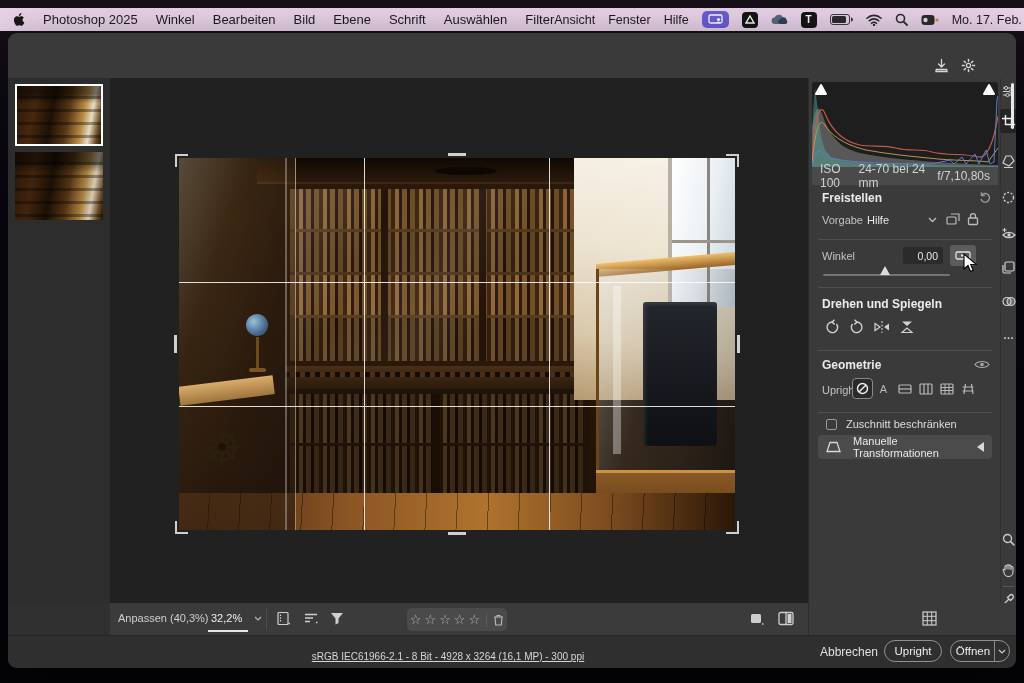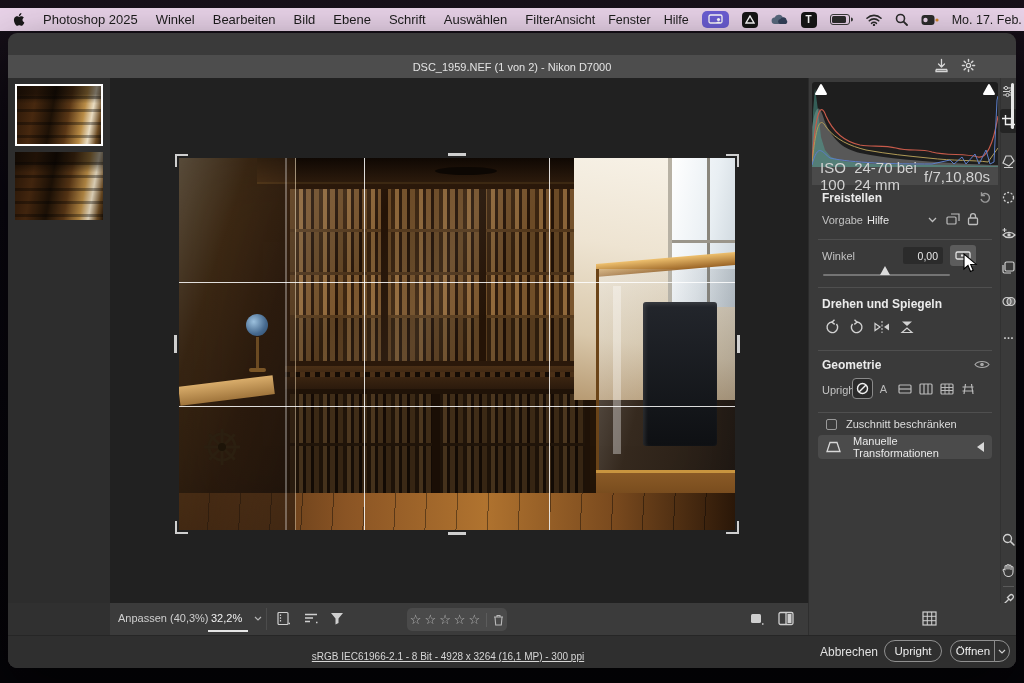--- a/index.html
+++ b/index.html
@@ -34,21 +34,21 @@
   .canvas{position:absolute;left:102px;top:45px;width:698px;height:525px;background:#212121;}
   .panel{position:absolute;left:800px;top:45px;width:192px;height:525px;background:#3a3a3a;border-left:1px solid #2b2b2b;}
   .toolcol{position:absolute;left:992px;top:45px;width:16px;height:557px;background:#3a3a3a;border-left:1px solid #323232;}
   .toolstrip{position:absolute;left:0;top:570px;width:1008px;height:32px;background:#3b3b3b;}
   .ts-film{position:absolute;left:0;top:0;width:102px;height:32px;background:#303030;}
   .ts-panel{position:absolute;left:800px;top:0;width:192px;height:32px;background:#3a3a3a;border-left:1px solid #2e2e2e;}
   .statusbar{position:absolute;left:0;top:602px;width:1008px;height:33px;background:#2f2f2f;border-top:1px solid #262626;}
 
   
   .hist{position:absolute;left:804px;top:49px;width:186px;height:85px;background:#1e1e1e;border-radius:3px 3px 0 0;overflow:hidden;}
-  .isobar{position:absolute;left:804px;top:134px;width:186px;height:18px;background:#4a4a4a;display:flex;align-items:center;justify-content:space-between;padding:0 8px;font-size:15px;color:#d2d2d2;}
+  .isobar{position:absolute;left:804px;top:134px;width:186px;height:18px;background:#4a4a4a;display:flex;align-items:center;justify-content:space-between;padding:0 8px;font-size:12px;color:#d2d2d2;}
 
   
   .p-head{position:absolute;left:814px;font-size:12px;font-weight:bold;color:#ebebeb;}
   .p-label{position:absolute;font-size:11px;color:#c2c2c2;}
   .p-div{position:absolute;left:810px;width:174px;height:1px;background:#4f4f4f;}
   .valbox{position:absolute;left:895px;top:214px;width:40px;height:17px;background:#2b2b2b;border-radius:2px;color:#e8e8e8;font-size:10.5px;display:flex;align-items:center;justify-content:flex-end;padding-right:5px;}
   .tbtn{position:absolute;left:942px;top:212px;width:26px;height:21px;background:#5c5c5c;border-radius:3px;display:flex;align-items:center;justify-content:center;}
   .slider-track{position:absolute;left:815px;top:241px;width:127px;height:2px;background:#747474;border-radius:1px;}
   .slider-thumb{position:absolute;left:872px;top:233px;width:0;height:0;border-left:5px solid transparent;border-right:5px solid transparent;border-bottom:9px solid #dcdcdc;}
   .upgroup{position:absolute;left:845px;top:346px;display:flex;gap:2px;}
@@ -147,23 +147,20 @@
             <circle cx="16" cy="6" r="1.6" fill="#d98a2b"></circle>
           </svg>
       </span>
       <span class="clock">Mo. 17. Feb. 13:50</span>
     </div>
   </div>
 
   <div class="window">
 
 
-    <div class="filebar">
-      <span>DSC_1959.NEF (1 von 2) - Nikon D7000</span>
-    </div>
     <div class="fb-icons">
       <span class="icn">
         <svg width="15" height="15" viewBox="0 0 15 15">
             <path d="M7.5 1.5v7M4.5 6 7.5 9l3-3" fill="none" stroke="#d6d6d6" stroke-width="1.3" stroke-linecap="round" stroke-linejoin="round"></path>
             <path d="M2 11.5h11M2 11.5v2h11v-2" fill="none" stroke="#d6d6d6" stroke-width="1.3"></path>
           </svg>
       </span>
       <span class="icn">
         <svg width="15" height="15" viewBox="0 0 16 16">
             <circle cx="8" cy="8" r="2.2" fill="none" stroke="#d6d6d6" stroke-width="1.3"></circle>

